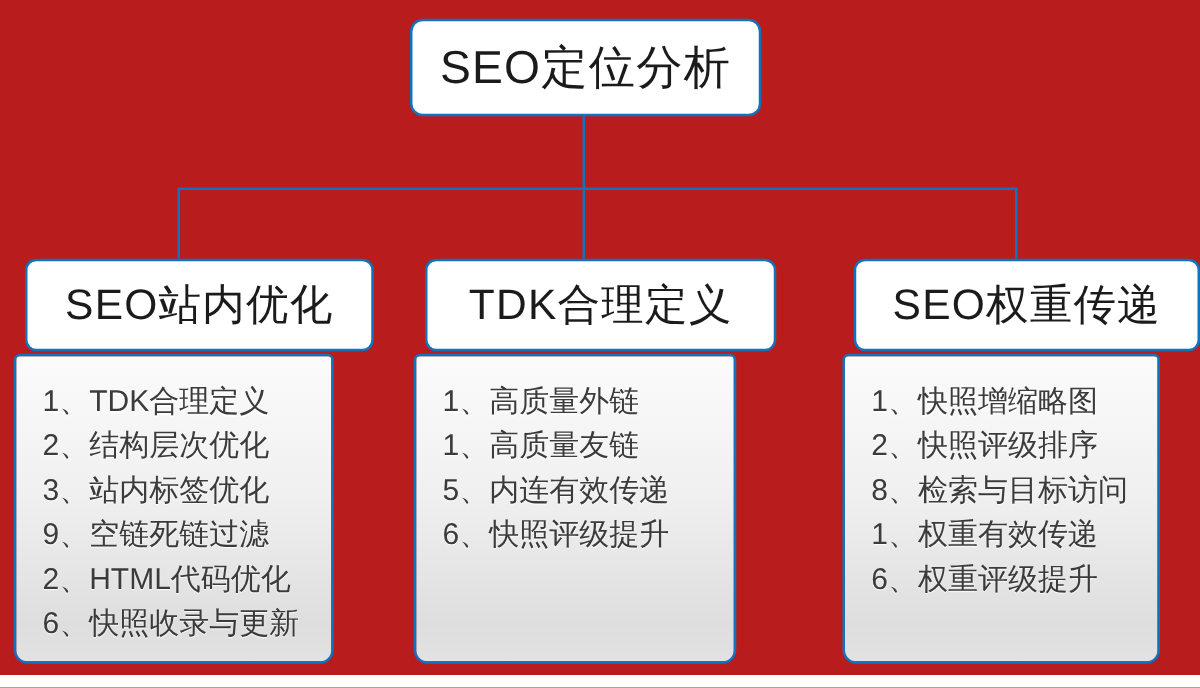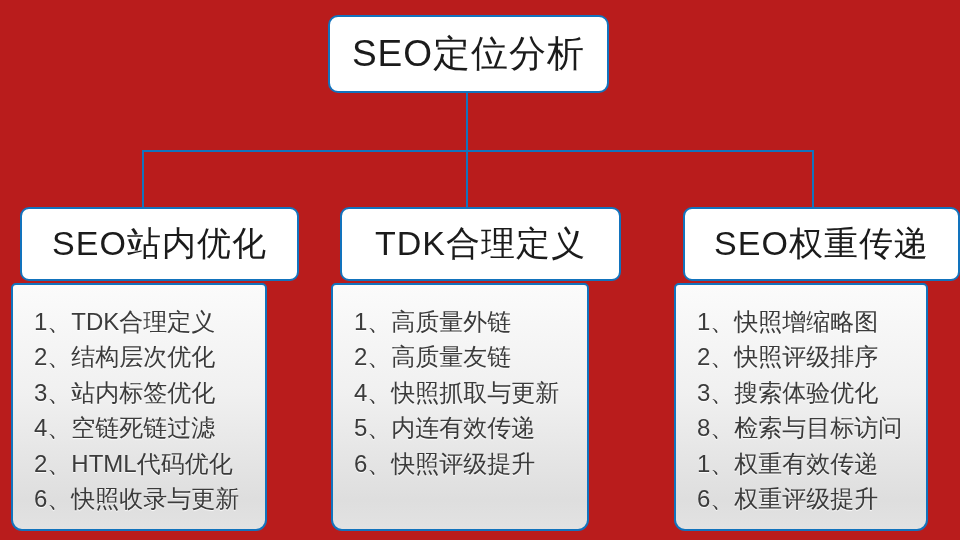--- a/index.html
+++ b/index.html
@@ -99,46 +99,44 @@
   <div class="line line-v-right"></div>
 
   <div class="column col-1">
     <div class="col-header">
       <span>SEO站内优化</span>
     </div>
     <div class="col-list">
       <div class="list-item">1、TDK合理定义</div>
       <div class="list-item">2、结构层次优化</div>
       <div class="list-item">3、站内标签优化</div>
-      <div class="list-item">4、空链死链过滤</div>
+      <div class="list-item">9、空链死链过滤</div>
       <div class="list-item">2、HTML代码优化</div>
       <div class="list-item">6、快照收录与更新</div>
     </div>
   </div>
 
   <div class="column col-2">
     <div class="col-header">
       <span>TDK合理定义</span>
     </div>
     <div class="col-list">
       <div class="list-item">1、高质量外链</div>
-      <div class="list-item">2、高质量友链</div>
-      <div class="list-item">4、快照抓取与更新</div>
+      <div class="list-item">1、高质量友链</div>
       <div class="list-item">5、内连有效传递</div>
       <div class="list-item">6、快照评级提升</div>
     </div>
   </div>
 
   <div class="column col-3">
     <div class="col-header">
       <span>SEO权重传递</span>
     </div>
     <div class="col-list">
       <div class="list-item">1、快照增缩略图</div>
       <div class="list-item">2、快照评级排序</div>
-      <div class="list-item">3、搜索体验优化</div>
       <div class="list-item">8、检索与目标访问</div>
       <div class="list-item">1、权重有效传递</div>
       <div class="list-item">6、权重评级提升</div>
     </div>
   </div>
 
 </div>
 
 </body></html>

